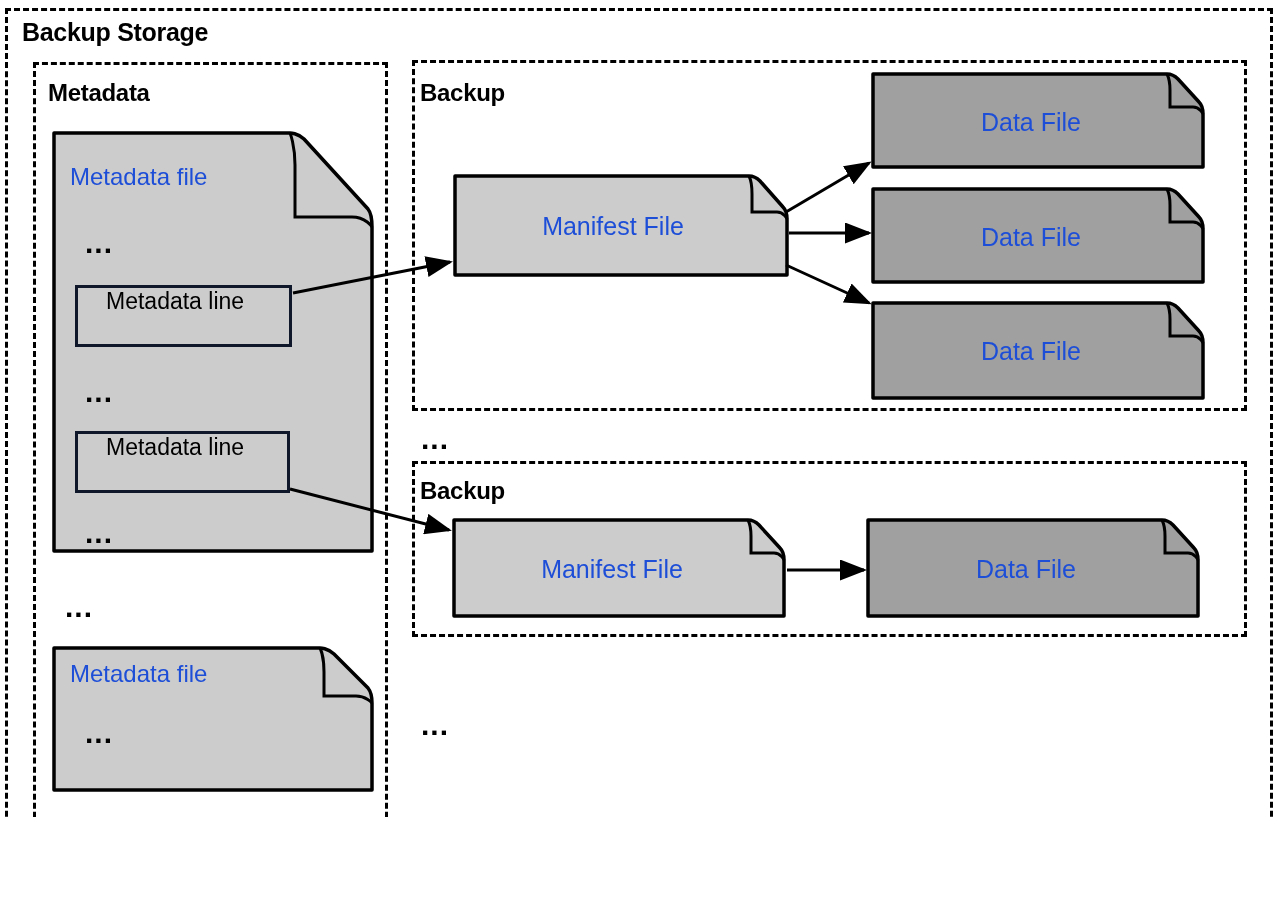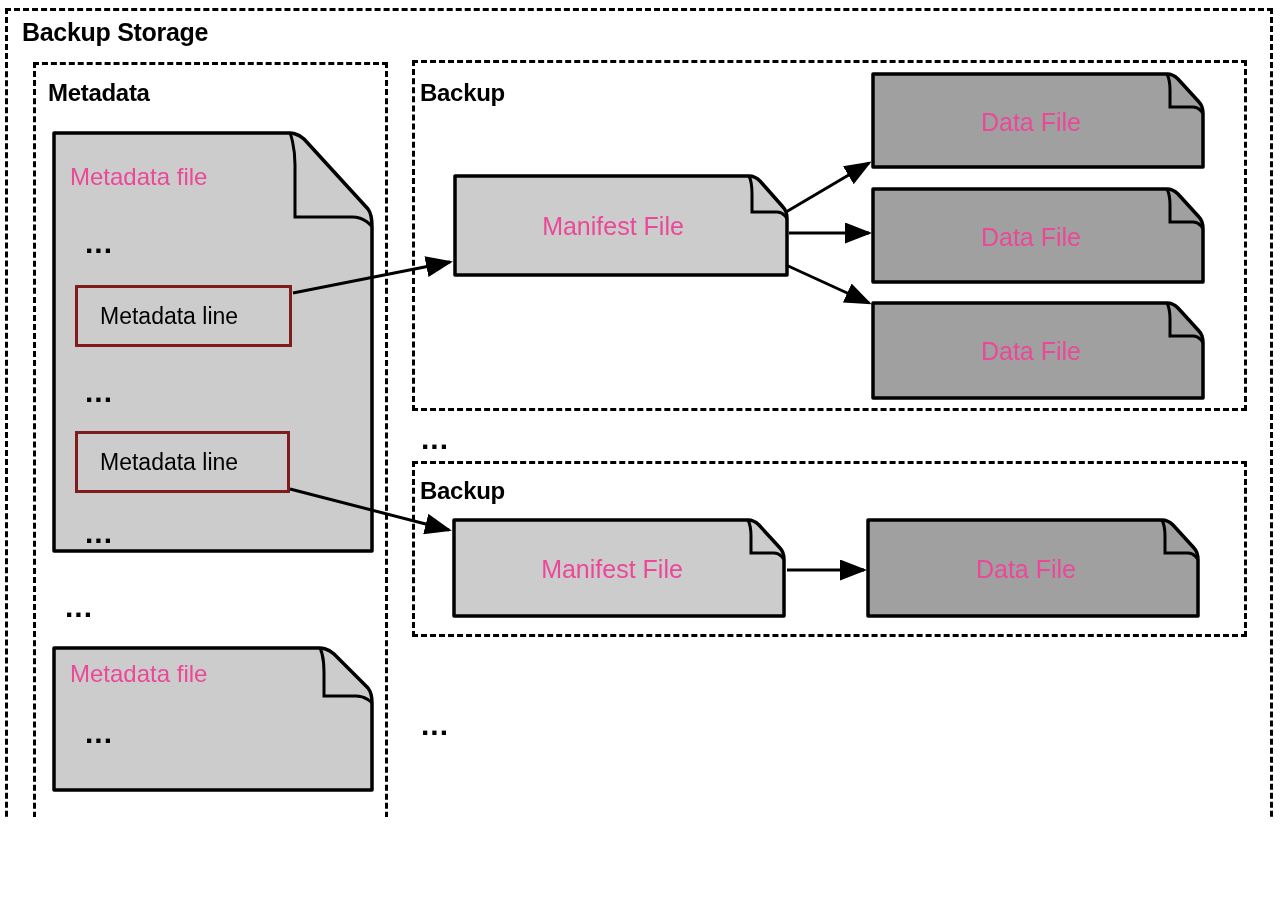--- a/index.html
+++ b/index.html
@@ -47,35 +47,34 @@
   
   .fileshape {
     position: absolute;
   }
   .fileshape svg {
     display: block;
     overflow: visible;
   }
   .file-label {
     position: absolute;
-    color: #ec4899;
+    color: #1d4ed8;
     white-space: nowrap;
     text-align: center;
   }
   .file-label.bold { font-weight: normal; }
 
   
   .meta-line {
     position: absolute;
-    border: 3px solid #7f1d1d;
+    border: 3px solid #0f172a;
     background: #cccccc;
     box-sizing: border-box;
     display: flex;
-    align-items: center;
-    padding-left: 22px;
+    padding-left: 28px;
     color: #000000;
   }
 
   
   .arrows {
     position: absolute;
     left: 0;
     top: 0;
     width: 1280px;
     height: 909px;

